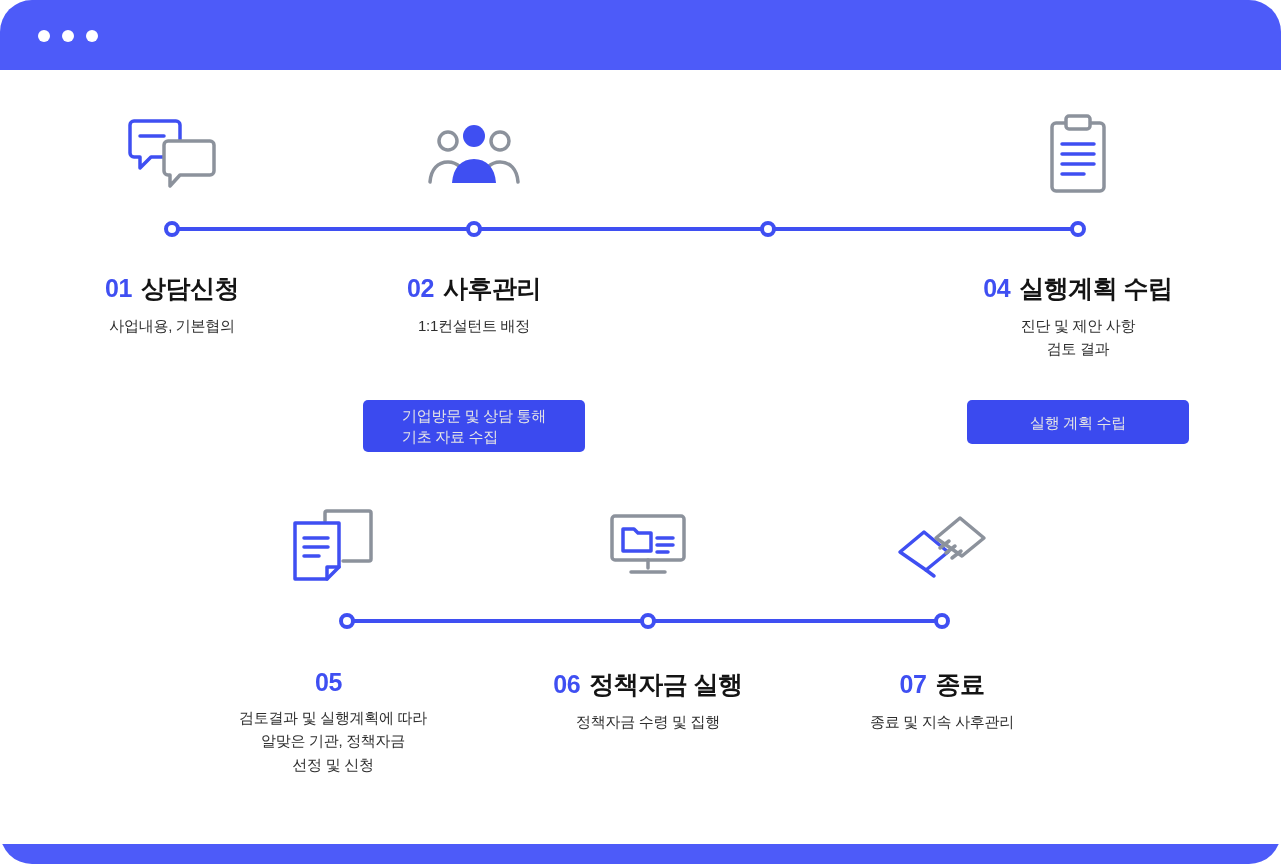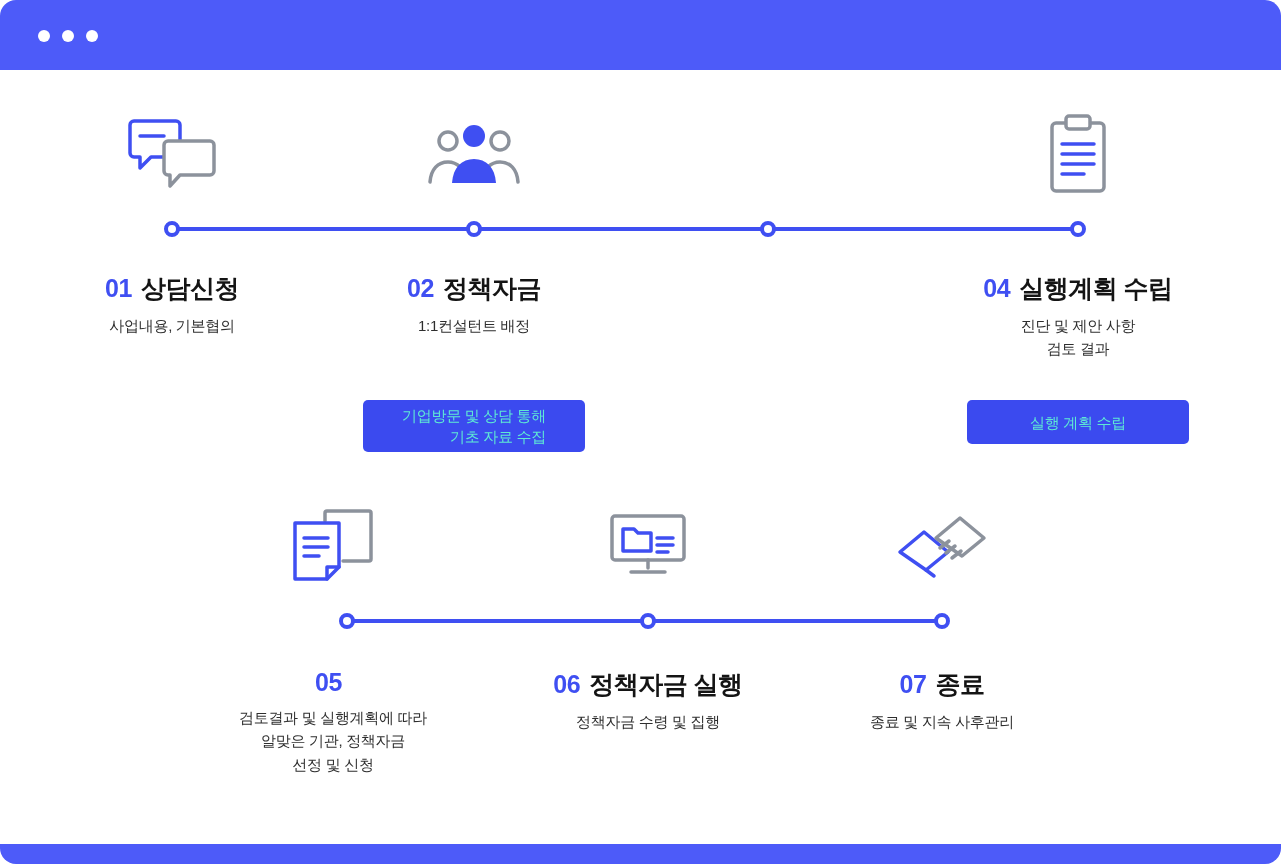--- a/index.html
+++ b/index.html
@@ -6,21 +6,21 @@
   html, body { margin: 0; padding: 0; background: #ffffff; }
   body {
     width: 1281px; height: 864px;
     font-family: "Liberation Sans", "DejaVu Sans", sans-serif;
     -webkit-font-smoothing: antialiased;
   }
   .frame {
     position: relative;
     width: 1281px; height: 864px;
     background: #ffffff;
-    border-radius: 16px;
+    border-radius: 32px;
     overflow: hidden;
   }
   
   .topbar {
     position: absolute; top: 0; left: 0; right: 0; height: 70px;
     background: var(--frame-blue);
   }
   .dots { position: absolute; left: 38px; top: 30px; display: flex; gap: 12px; }
   .dot { width: 12px; height: 12px; border-radius: 50%; background: #ffffff; }
   
@@ -62,24 +62,24 @@
   .title .num { color: var(--accent); margin-right: 9px; font-weight: 700; }
   .desc {
     margin-top: 9px;
     font-size: 15px; line-height: 1.55; color: var(--desc-color);
     white-space: pre-line; letter-spacing: -0.3px;
   }
   .badge {
     position: absolute; top: 288px; left: 50%; transform: translateX(-50%);
     width: 222px; min-height: 44px;
     display: flex; align-items: center; justify-content: center;
-    background: var(--badge-bg); color: #5eead4;
+    background: var(--badge-bg); color: #e5e5e5;
     font-size: 15px; line-height: 1.4; letter-spacing: -0.3px;
     border-radius: 5px; padding: 5px 10px;
-    white-space: pre-line; text-align: right;
+    white-space: pre-line; text-align: left;
   }
   
   .sg  { stroke: var(--icon-gray); fill: none; stroke-width: 3.5; stroke-linecap: round; stroke-linejoin: round; }
   .sgw { stroke: var(--icon-gray); fill: #ffffff; stroke-width: 3.5; stroke-linecap: round; stroke-linejoin: round; }
   .sb  { stroke: var(--accent); fill: none; stroke-width: 3.5; stroke-linecap: round; stroke-linejoin: round; }
   .sbw { stroke: var(--accent); fill: #ffffff; stroke-width: 3.5; stroke-linecap: round; stroke-linejoin: round; }
   .fb  { fill: var(--accent); stroke: none; }
 </style>
 </head>
 <body>
@@ -126,21 +126,21 @@
         <circle class="sgw" cx="22" cy="21" r="9"></circle>
         <path class="sg" d="M4 62 c1 -13 8 -20 18 -20 c5 0 9 2 12 5"></path>
         <circle class="sgw" cx="74" cy="21" r="9"></circle>
         <path class="sg" d="M92 62 c-1 -13 -8 -20 -18 -20 c-5 0 -9 2 -12 5"></path>
         <circle class="fb" cx="48" cy="16" r="11"></circle>
         <path class="fb" d="M26 63 c1 -16 10 -24 22 -24 s21 8 22 24 z"></path>
       </svg>
     </div>
     <div class="title">
       <span class="num">02</span>
-      <span>정책자금</span>
+      <span>사후관리</span>
     </div>
     <div class="desc">1:1컨설턴트 배정</div>
     <div class="badge">기업방문 및 상담 통해
 기초 자료 수집</div>
   </div>
 
 
   <div class="step step-top" style="left:948px;">
     <div class="icon-box">
       <svg width="64" height="82" viewBox="0 0 64 82">

